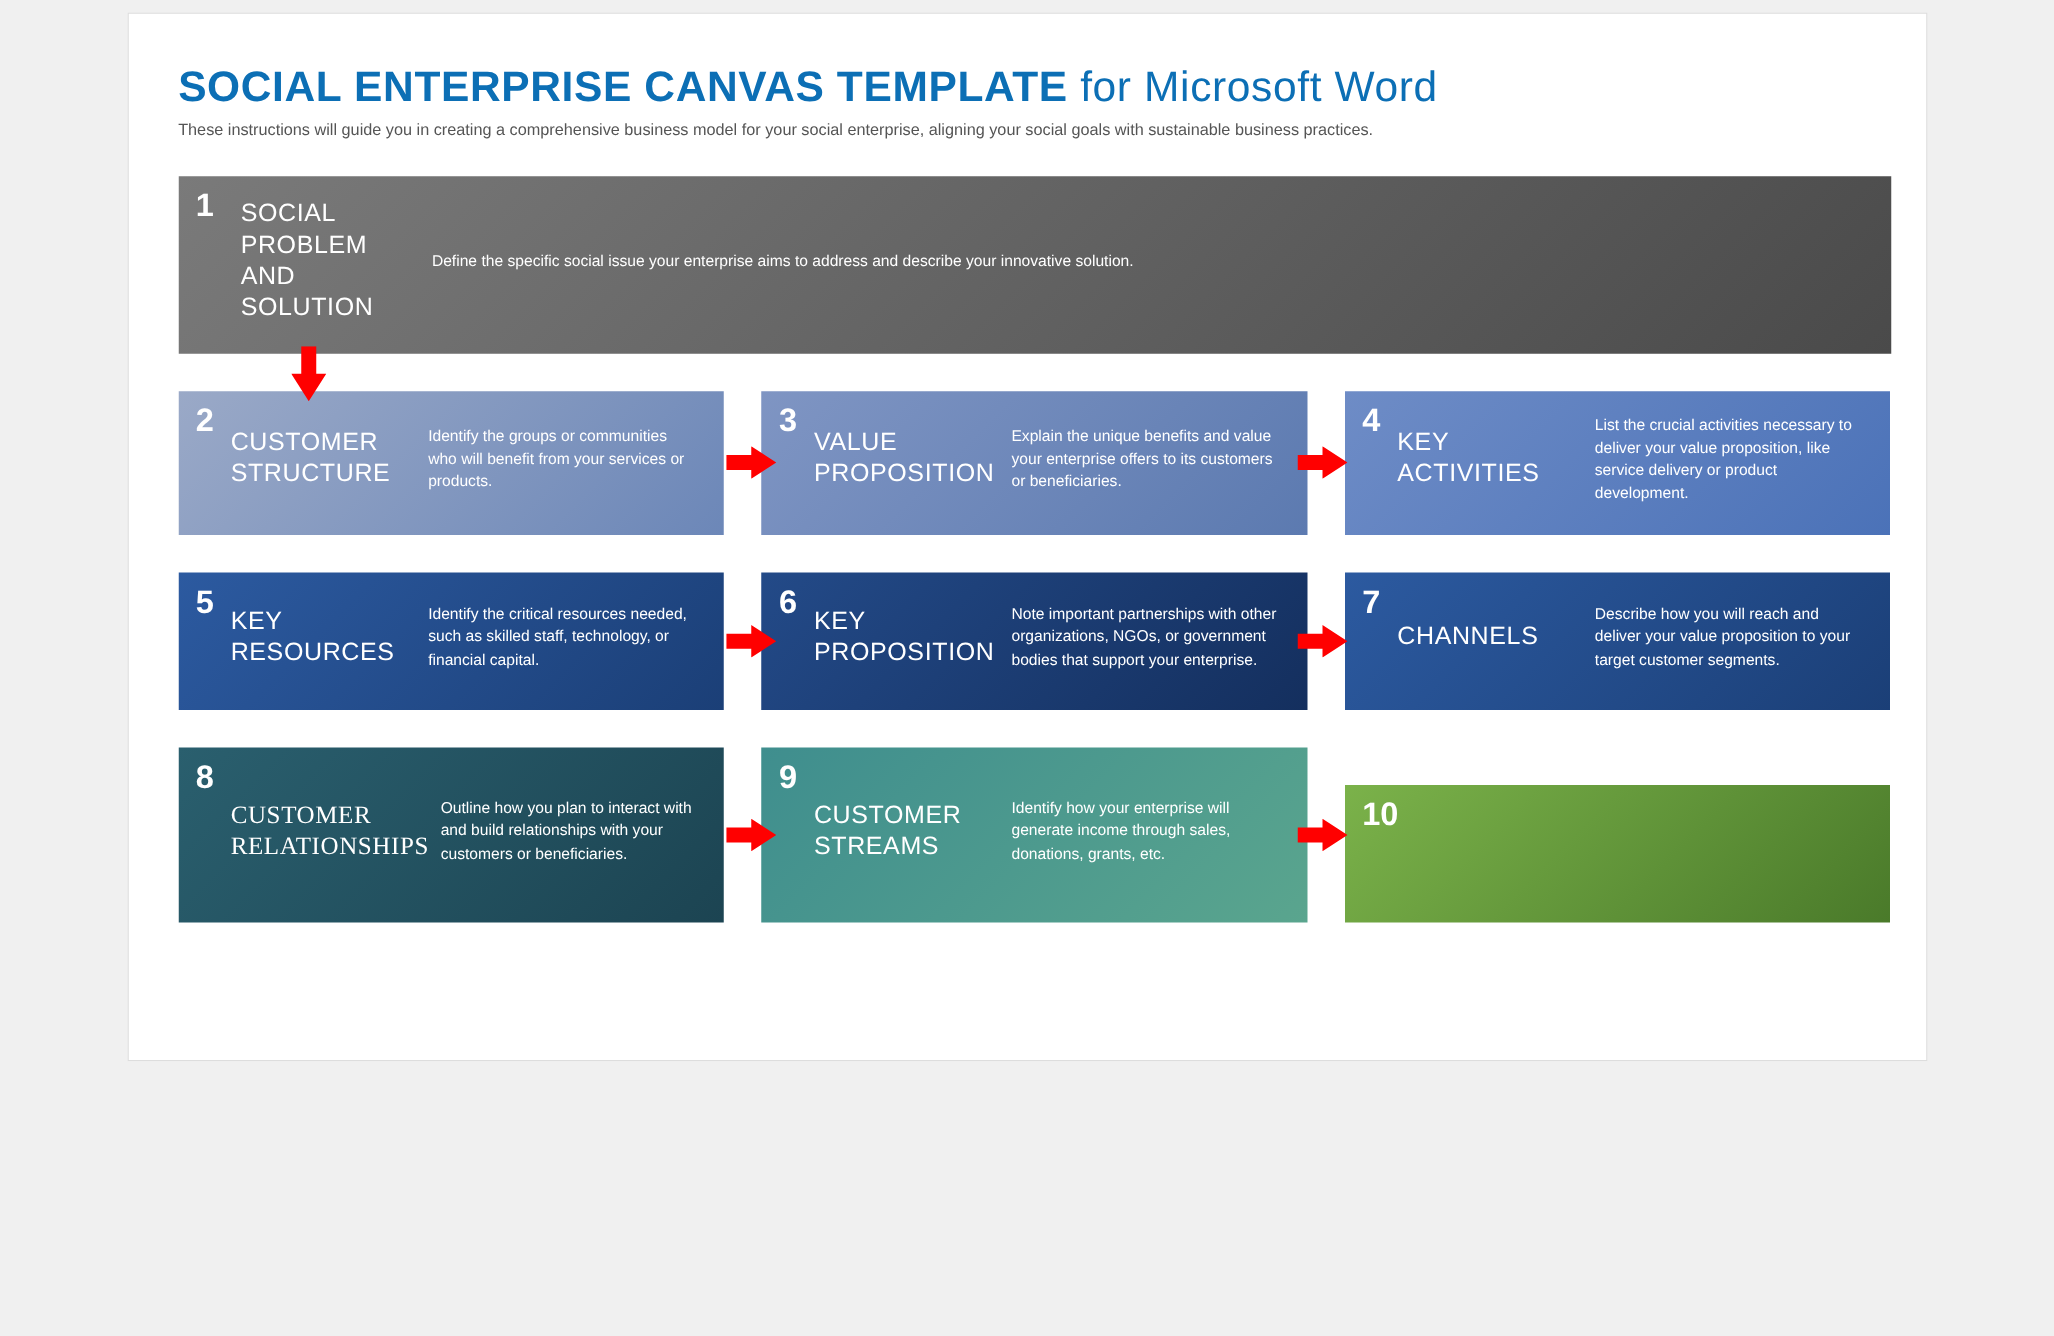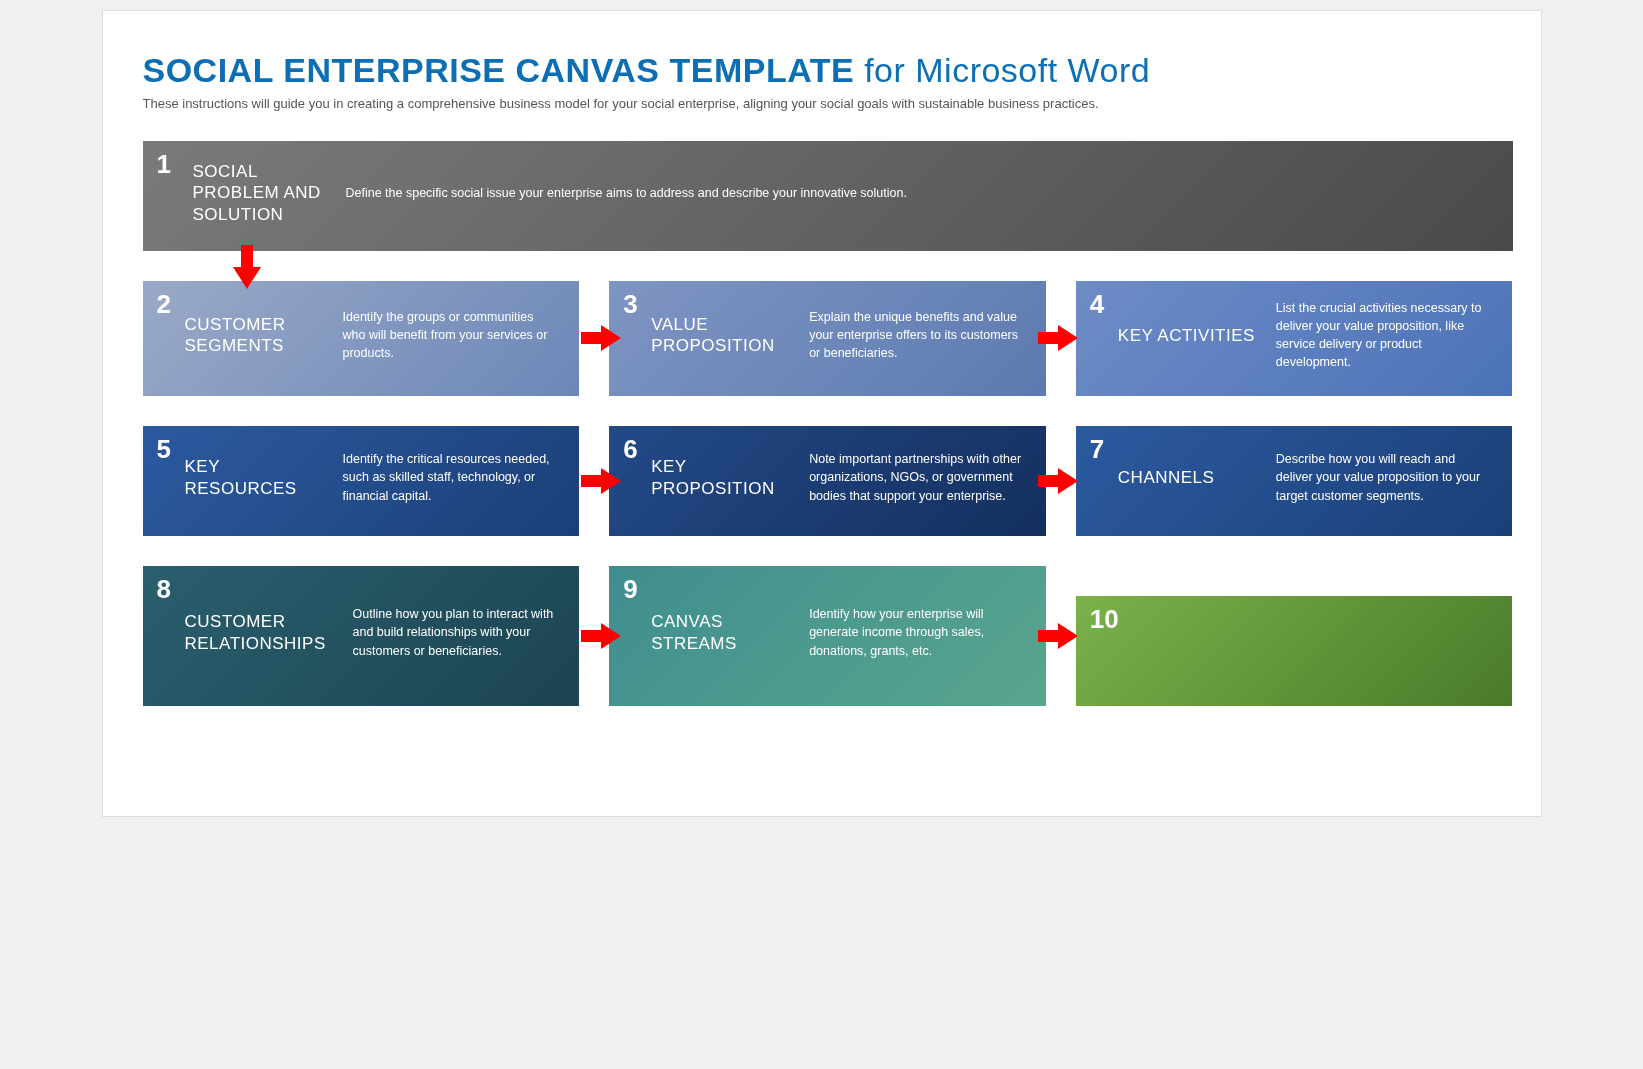--- a/index.html
+++ b/index.html
@@ -55,23 +55,23 @@
     top: 8px;
     left: 14px;
   }
   .body-row {
     display: flex;
     align-items: center;
     gap: 18px;
     flex: 1;
   }
   .ct-wrap { width: 140px; flex-shrink: 0; margin-left: 20px; }
-  .ct-wrap.tight { width: 150px; }
+  .ct-wrap.tight { width: 150px; font-family: Liberation Serif, serif; }
   .card-title {
-    font-size: 17px;
+    font-size: 20px;
     letter-spacing: 0.5px;
     font-weight: 400;
     line-height: 1.25;
   }
   .card-desc {
     font-size: 12.5px;
     line-height: 1.45;
     flex: 1;
   }
   
@@ -137,21 +137,21 @@
           <polygon points="8,0 20,0 20,22 28,22 14,44 0,22 8,22" fill="#ff0000"></polygon>
         </svg>
     </div>
   </div>
 
   <div class="row3">
     <div class="card g-lblue">
       <div class="num">2</div>
       <div class="body-row">
         <div class="ct-wrap">
-            <div class="card-title">CUSTOMER SEGMENTS</div>
+            <div class="card-title">CUSTOMER STRUCTURE</div>
           </div>
         <div class="card-desc">Identify the groups or communities who will benefit from your services or products.</div>
       </div>
     </div>
     <div class="card g-mblue1">
       <div class="num">3</div>
       <div class="body-row">
         <div class="ct-wrap">
             <div class="card-title">VALUE PROPOSITION</div>
           </div>
@@ -226,21 +226,21 @@
         <div class="ct-wrap tight">
             <div class="card-title">CUSTOMER RELATIONSHIPS</div>
           </div>
         <div class="card-desc">Outline how you plan to interact with and build relationships with your customers or beneficiaries.</div>
       </div>
     </div>
     <div class="card g-sea">
       <div class="num">9</div>
       <div class="body-row">
         <div class="ct-wrap">
-            <div class="card-title">CANVAS STREAMS</div>
+            <div class="card-title">CUSTOMER STREAMS</div>
           </div>
         <div class="card-desc">Identify how your enterprise will generate income through sales, donations, grants, etc.</div>
       </div>
     </div>
     <div class="card g-green">
       <div class="num">10</div>
     </div>
     <div class="arrow-h arrow1">
       <svg width="40" height="26">
           <polygon points="0,7 20,7 20,0 40,13 20,26 20,19 0,19" fill="#ff0000"></polygon>

